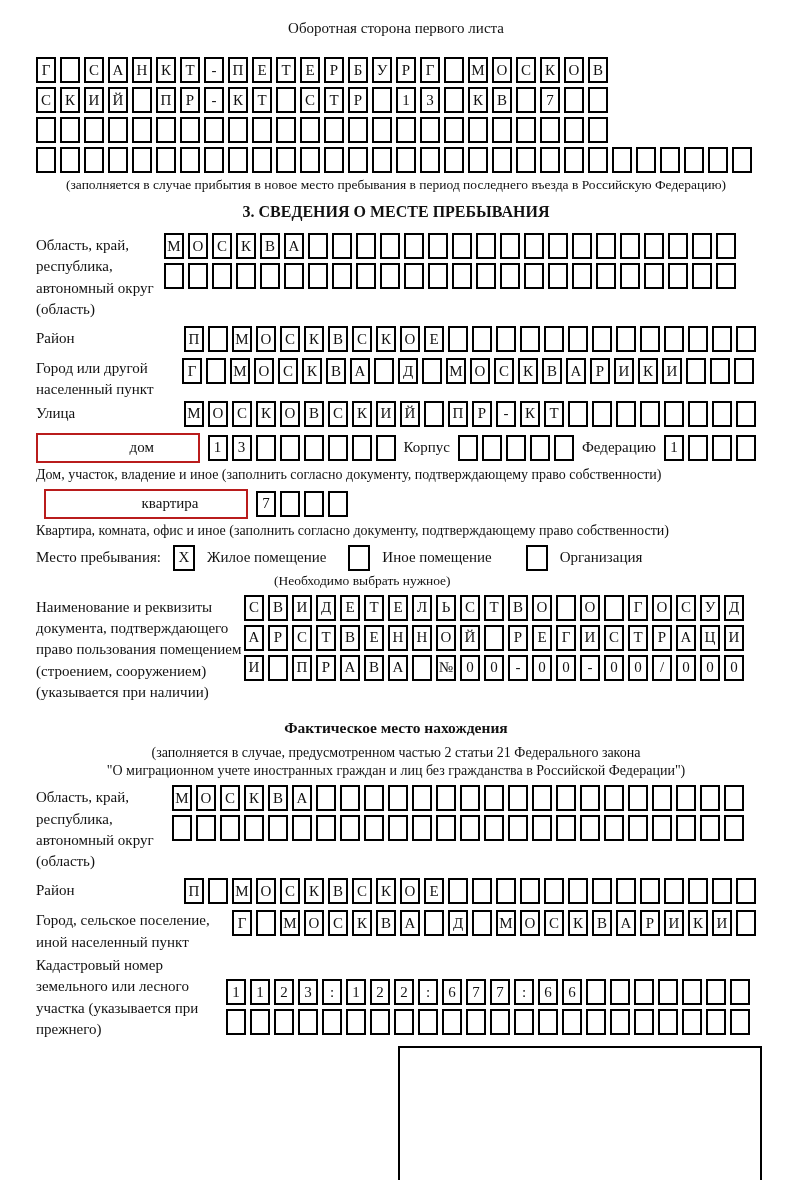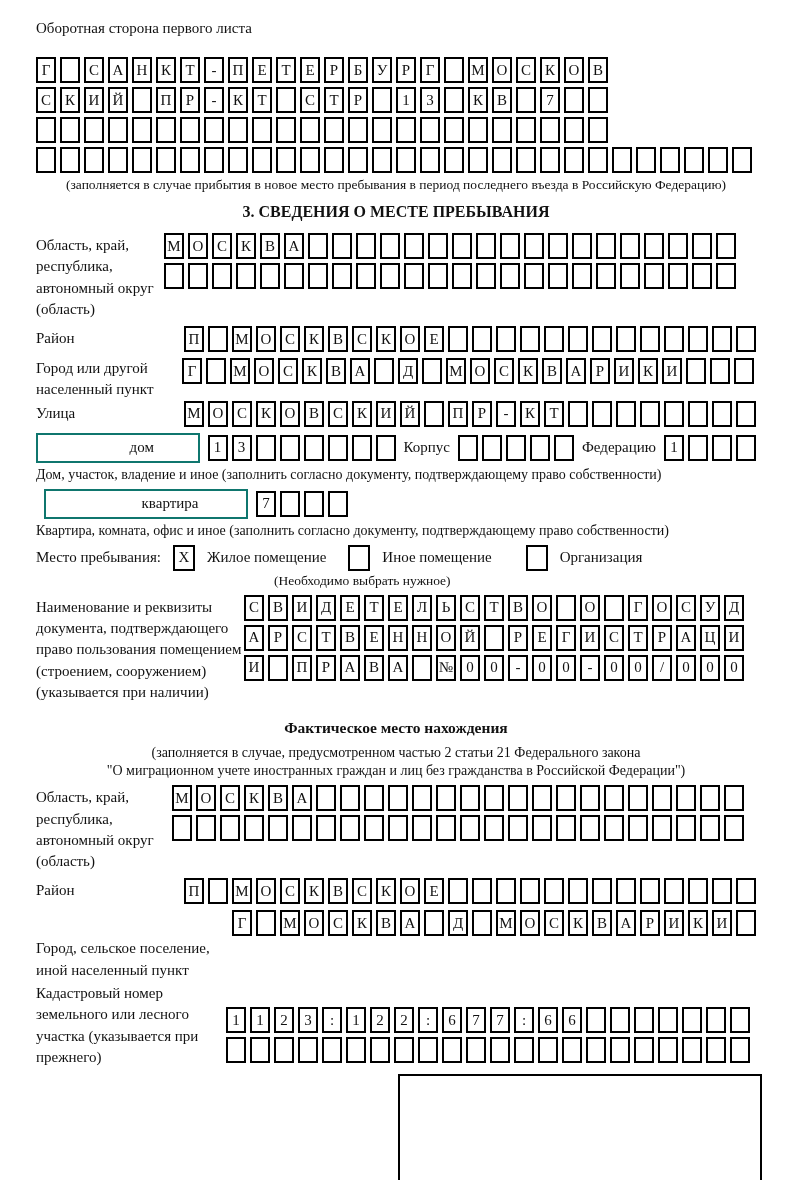--- a/index.html
+++ b/index.html
@@ -1,31 +1,31 @@
 <!DOCTYPE html>
 <html><head>
 <meta charset="utf-8">
 <style>
   html,body{margin:0;padding:0;background:#ffffff;}
   body{width:800px;height:1180px;font-family:"Liberation Serif","DejaVu Serif",serif;color:#111;}
   .page{box-sizing:border-box;width:800px;height:1180px;padding:20px 44px 10px 36px;overflow:hidden;}
-  .header-note{text-align:left;font-size:15px;margin-bottom:20px;}
+  .header-note{text-align:center;font-size:15px;margin-bottom:20px;}
   .row-flex{display:flex;align-items:flex-start;}
   .label{flex:1;font-size:15px;line-height:1.42;padding-top:2px;}
   .cellcol{display:flex;flex-direction:column;}
   .cellrow{display:flex;margin-bottom:4px;}
   .cell{box-sizing:border-box;flex:0 0 20px;width:20px;height:26px;border:2px solid #000;
         margin-right:4px;display:inline-flex;align-items:center;justify-content:center;
         font-size:15px;line-height:1;}
   .cell:last-child{margin-right:0;}
   .note-center{text-align:center;font-size:13.5px;margin:2px 0 6px 0;}
   .section-title{text-align:center;font-weight:bold;font-size:16px;margin:10px 0 12px 0;}
   .sub-title{text-align:center;font-weight:bold;font-size:15.5px;margin:16px 0 8px 0;}
   .caption{font-size:14px;margin:0 0 6px 0;}
-  .widebox{box-sizing:border-box;border:2px solid #0f766e;height:30px;display:flex;
+  .widebox{box-sizing:border-box;border:2px solid #b91c1c;height:30px;display:flex;
            align-items:center;justify-content:center;font-size:15px;padding-left:48px;}
   .inline-label{font-size:15px;white-space:nowrap;padding-top:4px;}
   .checkbox{box-sizing:border-box;width:22px;height:26px;border:2px solid #000;display:inline-flex;
             align-items:center;justify-content:center;font-size:15px;}
   .house-line{display:flex;align-items:center;gap:8px;margin:2px 0 4px 0;}
   .house-line .cellrow{margin-bottom:0;}
   .stay-line{display:flex;align-items:center;gap:12px;margin:6px 0 2px 0;}
   .stamp-box{box-sizing:border-box;border:2px solid #000;width:364px;height:184px;margin-left:362px;margin-top:6px;} .mt6{margin-top:6px;}
 </style>
 </head>
@@ -514,21 +514,21 @@
         <span class="cell"></span>
         <span class="cell"></span>
         <span class="cell"></span>
         <span class="cell"></span>
         <span class="cell"></span>
         <span class="cell"></span>
       </div>
   </div>
 
   <div class="row-flex">
-    <div class="label" style="max-width:196px;margin-top:28px;">Город, сельское поселение, иной населенный пункт</div>
+    <div class="label" style="max-width:196px;">Город, сельское поселение, иной населенный пункт</div>
     <div class="cellrow" style="margin-top:2px;">
         <span class="cell">Г</span>
         <span class="cell"></span>
         <span class="cell">М</span>
         <span class="cell">О</span>
         <span class="cell">С</span>
         <span class="cell">К</span>
         <span class="cell">В</span>
         <span class="cell">А</span>
         <span class="cell"></span>

